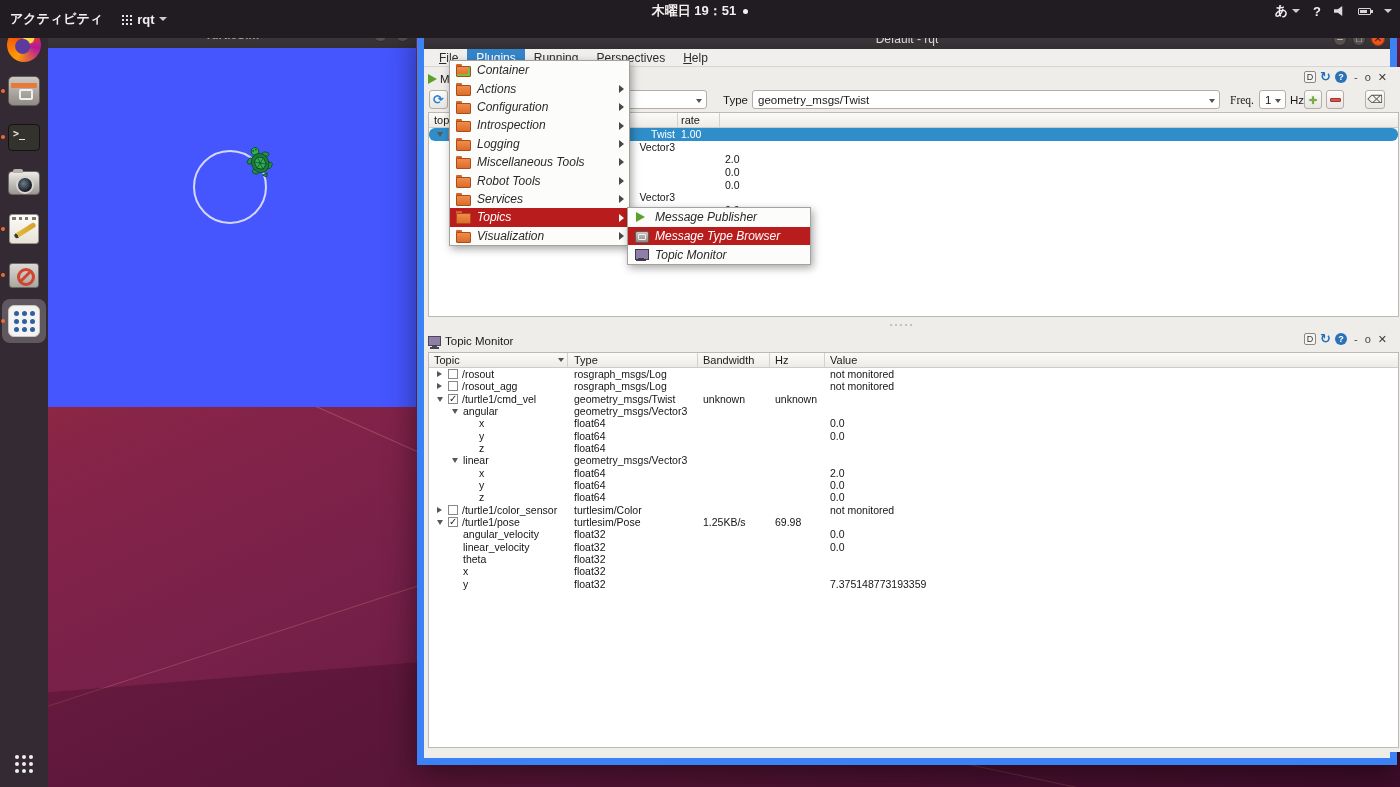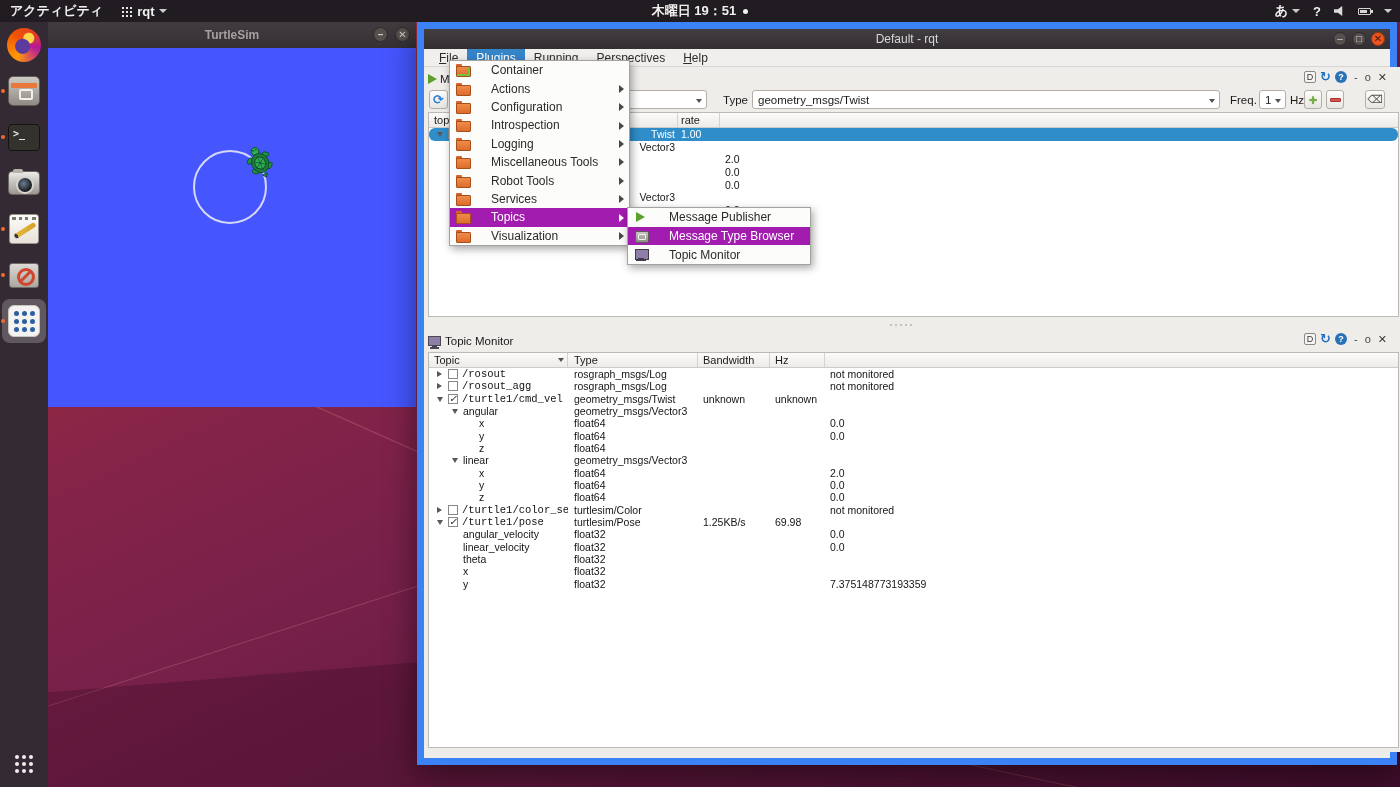--- a/index.html
+++ b/index.html
@@ -11,21 +11,21 @@
   .wallpaper { position:absolute; inset:0;
     background:linear-gradient(155deg,#c24a1e 0%,#a03034 14%,#872448 34%,#77204a 52%,#641a40 72%,#471031 100%); }
   .wp-line { position:absolute; background:rgba(255,190,160,0.22); }
   .wp-l1 { width:900px; height:1px; left:-80px; top:430px; transform:rotate(24deg); }
   .wp-l2 { width:900px; height:1px; left:-200px; top:640px; transform:rotate(-18deg); }
   .wp-l3 { width:700px; height:1px; left:600px; top:760px; transform:rotate(12deg); }
   .wp-tri { position:absolute; left:0; top:560px; width:1400px; height:227px;
     background:rgba(40,5,25,0.25); clip-path:polygon(0 60%,100% 10%,100% 100%,0 100%); }
 
   
-  .topbar { position:absolute; left:0; top:0; width:1400px; height:22px; background:#211c21;
+  .topbar { position:absolute; left:0; top:0; width:1400px; height:38px; background:#211c21;
     color:#f1f0ef; font-size:13px; display:flex; align-items:center; z-index:40; }
   .tb-left { display:flex; align-items:center; gap:18px; padding-left:10px; }
   .tb-activities { font-weight:bold; }
   .tb-app { display:flex; align-items:center; gap:5px; font-weight:bold; }
   .grid-dots { width:11px; height:11px; position:relative; }
   .grid-dots::before { content:""; position:absolute; left:1px; top:1px; width:2px; height:2px; background:#e8e6e4;
     box-shadow:4px 0 #e8e6e4,8px 0 #e8e6e4,0 4px #e8e6e4,4px 4px #e8e6e4,8px 4px #e8e6e4,0 8px #e8e6e4,4px 8px #e8e6e4,8px 8px #e8e6e4; }
   .caret-down { width:0; height:0; border-left:4px solid transparent; border-right:4px solid transparent; border-top:4px solid #cfcdcb; display:inline-block; }
   .tb-center { position:absolute; left:0; right:0; top:0; height:22px; display:flex; align-items:center; justify-content:center; gap:7px; font-weight:bold; }
   .notif-dot { width:5px; height:5px; border-radius:50%; background:#f2f1f0; }
@@ -140,40 +140,40 @@
   .cell { white-space:nowrap; overflow:hidden; display:flex; align-items:center; height:100%; }
   
   .tm-c-topic { width:139px; } .tm-c-type { width:130px; padding-left:6px; } .tm-c-bw { width:72px; padding-left:5px; }
   .tm-c-hz { width:55px; padding-left:5px; } .tm-c-val { flex:1; padding-left:5px; }
   
   .mp-c-topic { width:139px; } .mp-c-type { width:110px; justify-content:flex-end; padding-right:3px; }
   .mp-c-rate { width:42px; padding-left:3px; } .mp-c-expr { flex:1; padding-left:5px; }
   .hd-topic { width:139px; padding-left:5px; } .hd-type { width:110px; padding-left:4px; }
   .hd-rate { width:42px; padding-left:3px; } .hd-expr { flex:1; padding-left:5px; }
   
-  .lvl-0 { padding-left:6px;font-family:Liberation Mono, monospace; } .lvl-1 { padding-left:21px; } .lvl-2 { padding-left:50px; }
+  .lvl-0 { padding-left:6px; } .lvl-1 { padding-left:21px; } .lvl-2 { padding-left:50px; }
   .twisty { width:13px; height:8px; position:relative; flex:none; }
   .twisty::before { content:""; position:absolute; left:2px; top:1px; }
   .tw-r::before { border-top:3.5px solid transparent; border-bottom:3.5px solid transparent; border-left:5px solid #5a5854; }
   .tw-d::before { border-left:3.5px solid transparent; border-right:3.5px solid transparent; border-top:5px solid #5a5854; top:2px; }
   .tw-n { visibility:hidden; }
   .cbox { width:10px; height:10px; border:1px solid #8a8784; background:#fff; margin-right:4px; position:relative; flex:none; }
   .cb-on::after { content:"✓"; position:absolute; left:0px; top:-2px; font-size:10px; color:#222; }
 
   .splitter { position:absolute; left:466px; top:255px; width:46px; height:5px; display:flex; gap:3px; align-items:center; }
   .splitter i { width:2px; height:2px; background:#b5b2ae; border-radius:50%; }
 
   
   .qmenu { position:absolute; background:#fcfcfb; border:1px solid #a5a29e; box-shadow:2px 3px 8px rgba(0,0,0,0.35); z-index:60; font-size:12px; color:#2b2a28; }
   .plugins-menu { left:449px; top:60px; width:181px; }
   .topics-submenu { left:627px; top:207px; width:184px; }
   .menu-item { height:18.4px; display:flex; align-items:center; padding:0 4px 0 6px; position:relative; }
   .topics-submenu .menu-item { height:18.7px; }
-  .menu-item.sel-true { background:#a21caf; color:#fff; }
-  .mi-label { margin-left:21px; white-space:nowrap; }
+  .menu-item.sel-true { background:#b91c1c; color:#fff; }
+  .mi-label { margin-left:7px; white-space:nowrap;font-style:italic; }
   .sub-arrow { display:none; }
   .sub-true .sub-arrow { display:block; position:absolute; right:5px; top:5.5px; width:0; height:0;
     border-top:4px solid transparent; border-bottom:4px solid transparent; border-left:5px solid #4a4845; }
   .menu-item.sel-true .sub-arrow { border-left-color:#fff; }
   .mi-ico { width:14px; height:12px; position:relative; flex:none; }
   .ic-folder::before { content:""; position:absolute; left:0; top:0; width:6px; height:3px; background:#d8642a; border-radius:1px 1px 0 0; }
   .ic-folder::after { content:""; position:absolute; left:0; top:2px; width:13px; height:9px; background:linear-gradient(#f08c4a,#dd6c2c); border:1px solid #a74e1a; border-radius:1px; }
   .ic-container::before { content:""; position:absolute; left:0; top:0; width:6px; height:3px; background:#d8642a; border-radius:1px 1px 0 0; }
   .ic-container::after { content:""; position:absolute; left:0; top:2px; width:13px; height:9px; background:linear-gradient(#f08c4a,#dd6c2c); border:1px solid #a74e1a; border-radius:1px;
     box-shadow:inset -2px -2px 0 0 #7cbf3f; }
@@ -361,21 +361,21 @@
           <span class="tlabel" style="left:24px;">Topic</span>
           <div class="combo" style="left:100px;width:179px;">
             <span class="cval"></span>
             <span class="carrow"></span>
           </div>
           <span class="tlabel" style="left:295px;">Type</span>
           <div class="combo" style="left:324px;width:468px;">
             <span class="cval">geometry_msgs/Twist</span>
             <span class="carrow"></span>
           </div>
-          <span class="tlabel" style="left:802px;">Freq.</span>
+          <span class="tlabel" style="left:802px;font-family:Liberation Serif, serif;">Freq.</span>
           <div class="combo" style="left:831px;width:27px;">
             <span class="cval">1</span>
             <span class="carrow"></span>
           </div>
           <span class="tlabel" style="left:862px;">Hz</span>
           <div class="tbtn" style="left:876px;width:18px;">
             <span class="glyph-plus">+</span>
           </div>
           <div class="tbtn" style="left:898px;width:18px;">
             <span class="glyph-minus"></span>
@@ -494,20 +494,21 @@
 
         <div class="qtable tm-table">
           <div class="thead">
             <div class="th hd-topic" style="width:139px;">
               <span>Topic</span>
               <span class="sort-arrow"></span>
             </div>
             <div class="th tm-c-type">Type</div>
             <div class="th tm-c-bw">Bandwidth</div>
             <div class="th tm-c-hz">Hz</div>
+            <div class="th tm-c-val" style="border-right:none;">Value</div>
           </div>
           <div>
 
               <div class="trow tm-row">
                 <span class="cell tm-c-topic lvl-0">
                   <i class="twisty tw-r"></i>
                   <i class="cbox cb-off"></i>
                   <span>/rosout</span>
                 </span>
                 <span class="cell tm-c-type">rosgraph_msgs/Log</span>

